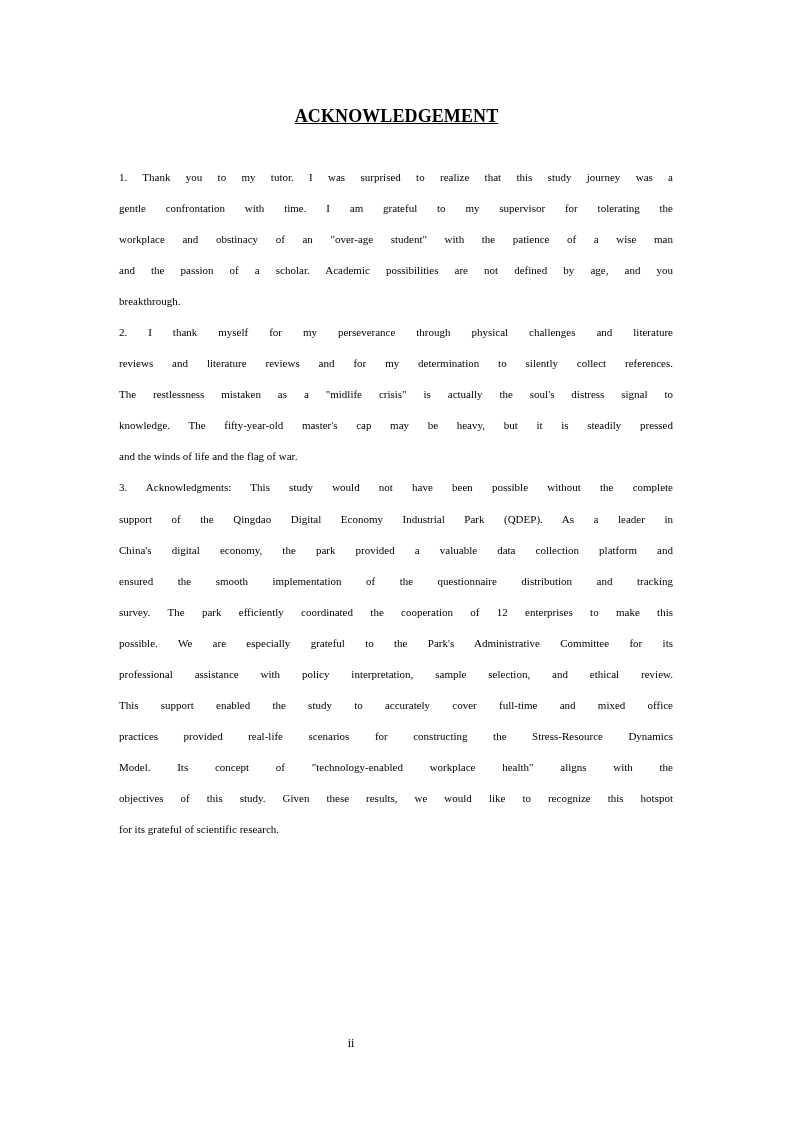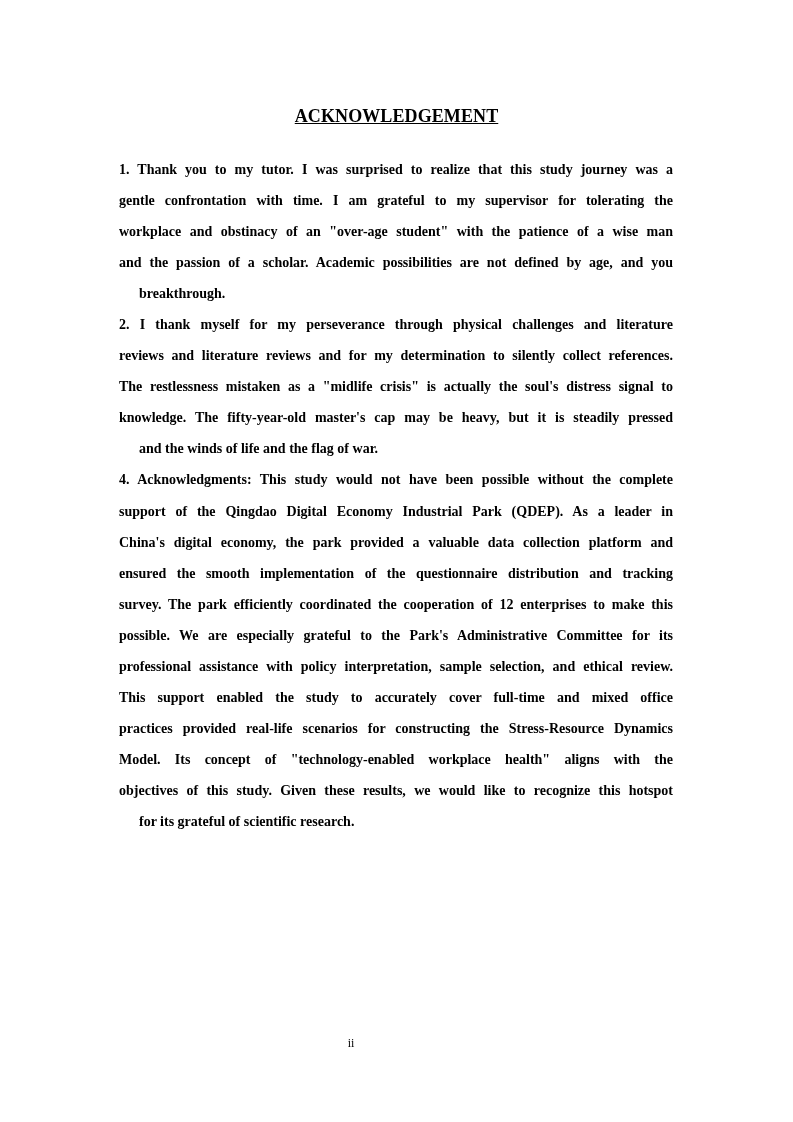--- a/index.html
+++ b/index.html
@@ -31,37 +31,35 @@
       text-align: center;
       font-weight: bold;
       font-size: 18px;
       letter-spacing: 0.1px;
       line-height: 24px;
       text-decoration: underline;
     }
     .body-text {
       position: absolute;
       left: 119px;
-      top: 154px;
+      top: 162px;
       width: 554px;
-      font-size: 14px;
+      font-size: 11px;
       line-height: 31.05px;
-      font-weight: bold;
     }
     .line {
       display: block;
       height: 31.05px;
       white-space: nowrap;
       text-align: justify;
       text-align-last: justify;
       overflow: visible;
     }
     .line.last {
       text-align-last: left;
-      margin-left: 20px;
     }
     .page-number {
       position: absolute;
       top: 1035px;
       left: 0;
       width: 702px;
       text-align: center;
       font-size: 12px;
       line-height: 16px;
     }
@@ -81,21 +79,21 @@
       <span class="line last">breakthrough.</span>
     </div>
     <div class="paragraph">
       <span class="line">2. I thank myself for my perseverance through physical challenges and literature</span>
       <span class="line">reviews and literature reviews and for my determination to silently collect references.</span>
       <span class="line">The restlessness mistaken as a "midlife crisis" is actually the soul's distress signal to</span>
       <span class="line">knowledge. The fifty-year-old master's cap may be heavy, but it is steadily pressed</span>
       <span class="line last">and the winds of life and the flag of war.</span>
     </div>
     <div class="paragraph">
-      <span class="line">4. Acknowledgments: This study would not have been possible without the complete</span>
+      <span class="line">3. Acknowledgments: This study would not have been possible without the complete</span>
       <span class="line">support of the Qingdao Digital Economy Industrial Park (QDEP). As a leader in</span>
       <span class="line">China's digital economy, the park provided a valuable data collection platform and</span>
       <span class="line">ensured the smooth implementation of the questionnaire distribution and tracking</span>
       <span class="line">survey. The park efficiently coordinated the cooperation of 12 enterprises to make this</span>
       <span class="line">possible. We are especially grateful to the Park's Administrative Committee for its</span>
       <span class="line">professional assistance with policy interpretation, sample selection, and ethical review.</span>
       <span class="line">This support enabled the study to accurately cover full-time and mixed office</span>
       <span class="line">practices provided real-life scenarios for constructing the Stress-Resource Dynamics</span>
       <span class="line">Model. Its concept of "technology-enabled workplace health" aligns with the</span>
       <span class="line">objectives of this study. Given these results, we would like to recognize this hotspot</span>

